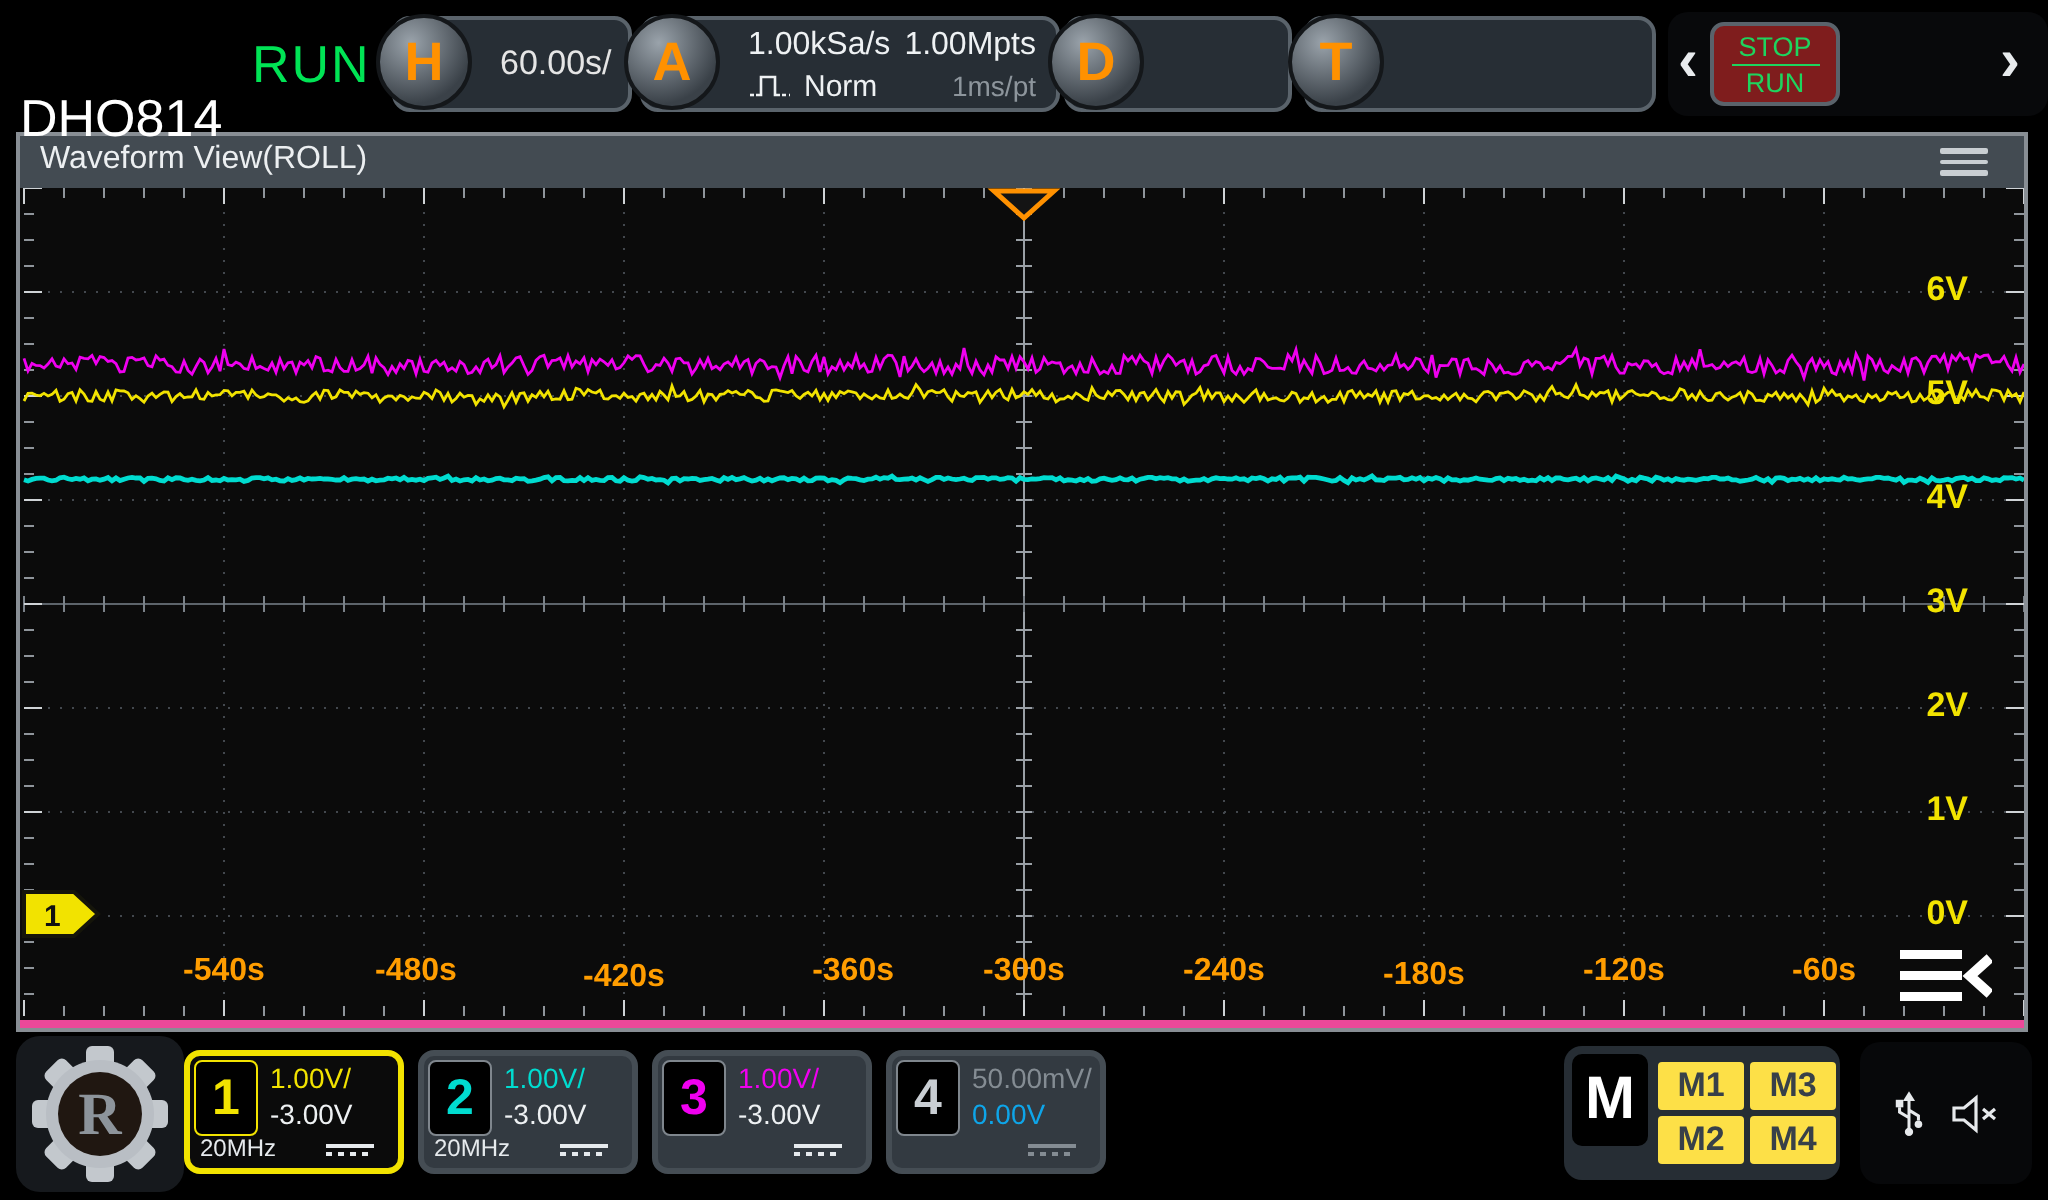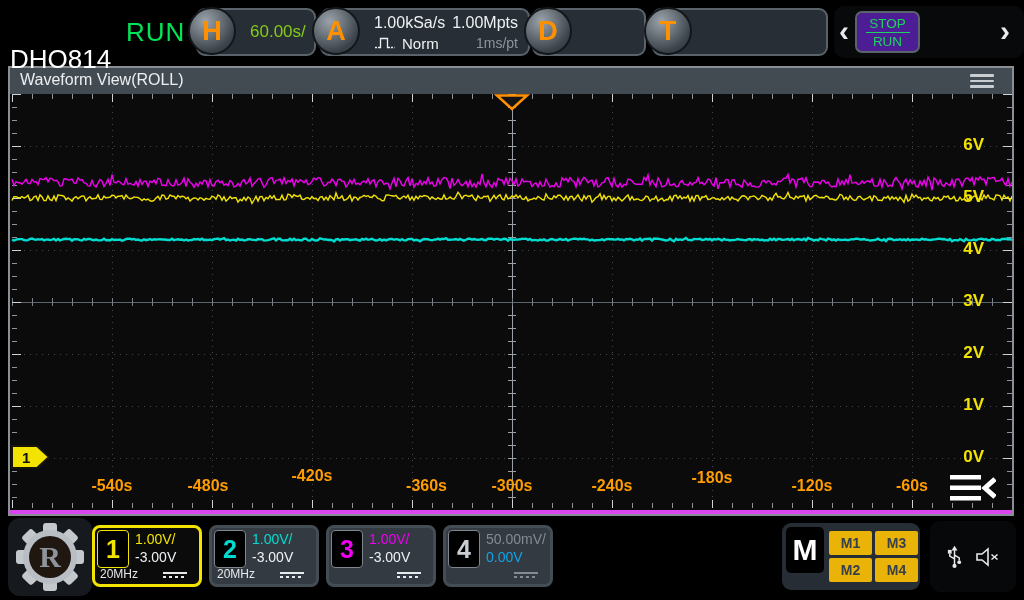--- a/index.html
+++ b/index.html
@@ -9,38 +9,38 @@
   #logo{position:absolute;left:10px;top:12px;font-family:"Liberation Serif",serif;font-weight:bold;
     font-size:31px;color:#2157be;letter-spacing:1px;}
   #model{position:absolute;left:10px;top:44px;font-size:26px;color:#fff;z-index:9;}
   #run-status{position:absolute;left:126px;top:17px;font-size:26px;color:#00e455;letter-spacing:1px;}
   .hw-group{position:absolute;top:8px;height:44px;background:#272e35;border:2px solid #5a636b;border-radius:9px;}
   .hw-circle{position:absolute;left:-10px;top:-3px;width:48px;height:48px;border-radius:50%;
     background:radial-gradient(circle at 35% 28%,#9aa3ab,#3a4148 72%);border:2px solid #14171a;
     display:flex;align-items:center;justify-content:center;font-size:27px;font-weight:bold;color:#ff9100;
     box-sizing:border-box;}
   .hw-val{position:absolute;left:52px;top:0;height:44px;display:flex;align-items:center;
-    font-size:17px;color:#84cc16;}
+    font-size:17px;color:#e5e5e5;}
   #a-sr{position:absolute;left:52px;top:4px;font-size:16px;color:#eef1f3;}
   #a-normrow{position:absolute;left:52px;top:25px;display:flex;align-items:flex-start;gap:5px;}
   #a-norm{font-size:15px;color:#eef1f3;}
   #a-pts{position:absolute;right:10px;top:4px;font-size:16px;color:#eef1f3;}
   #a-tpp{position:absolute;right:10px;top:25px;font-size:14px;color:#8d959c;}
   #ctrl-cluster{position:absolute;left:834px;top:6px;width:190px;height:52px;background:#08090b;border-radius:10px;}
   .chev{position:absolute;top:6px;font-size:30px;font-weight:bold;color:#e8ebee;line-height:38px;}
-  .ctrl-btn{position:absolute;top:5px;height:42px;background:#4c1d95;border:2px solid #5a636b;border-radius:7px;
+  .ctrl-btn{position:absolute;top:5px;height:42px;background:#7f1d1d;border:2px solid #5a636b;border-radius:7px;
     box-sizing:border-box;display:flex;flex-direction:column;align-items:center;justify-content:center;cursor:default;}
   #btn-stoprun{left:21px;width:65px;}
   #btn-stoprun .g{font-size:13.5px;color:#1ed45e;line-height:15px;}
   #btn-stoprun .dv{width:44px;border-top:1.5px solid #1ed45e;margin:1px 0;}
   #btn-measure{left:94px;width:68px;}
   #btn-measure .lbl{font-size:13px;color:#fff;margin-top:1px;}
   
   #win{position:absolute;left:8px;top:66px;width:1002px;height:446px;border:2px solid #888e94;
-    background:#d946ef;box-sizing:content-box;z-index:2;}
+    background:#ec4899;box-sizing:content-box;z-index:2;}
   #titlebar{position:absolute;left:0;top:0;width:1002px;height:26px;background:#434b52;}
   #title{position:absolute;left:10px;top:3px;font-size:16px;color:#eceff1;}
   #hamburger{position:absolute;right:18px;top:6px;width:24px;height:14px;}
   #hamburger div{height:2.5px;background:#c9ced2;margin-bottom:3px;border-radius:1px;}
   
   #scope{position:absolute;left:0;top:26px;width:1002px;height:416px;background:#0b0b0b;overflow:hidden;}
   #grid-svg{position:absolute;left:0;top:0;}
   .v-label{position:absolute;right:28px;width:60px;text-align:right;font-size:17px;font-weight:bold;color:#f2e300;z-index:3;}
   .t-label{position:absolute;width:70px;text-align:center;font-size:16px;font-weight:bold;color:#ff9d00;z-index:3;}
   #scope-menu{position:absolute;right:16px;bottom:8px;z-index:3;}
@@ -58,21 +58,21 @@
   .ch-scale{position:absolute;left:40px;top:3px;font-size:14px;}
   .ch-offset{position:absolute;left:40px;top:21px;font-size:14px;}
   .ch-bw{position:absolute;left:5px;bottom:3px;font-size:12px;color:#e6eaed;}
   .ch-cpl{position:absolute;right:12px;bottom:6px;width:24px;}
   .cpl-a{height:2px;}
   .cpl-b{margin-top:2px;height:2px;}
   #math-panel{position:absolute;left:782px;top:9px;width:138px;height:67px;background:#262d34;border-radius:9px;}
   #m-label{position:absolute;left:4px;top:4px;width:38px;height:46px;background:#000;border-radius:5px;
     display:flex;align-items:center;justify-content:center;font-size:30px;font-weight:bold;color:#fff;}
   #m-grid{position:absolute;left:47px;top:8px;display:grid;grid-template-columns:43px 43px;grid-gap:3px;}
-  .m-btn{width:43px;height:24px;background:#eab308;color:#384049;font-size:14px;font-weight:bold;
+  .m-btn{width:43px;height:24px;background:#fde047;color:#384049;font-size:17px;font-weight:bold;
     display:flex;align-items:center;justify-content:center;border-radius:2px;}
   #icons-panel{position:absolute;left:930px;top:7px;width:86px;height:71px;background:#07080a;border-radius:10px;
     display:flex;align-items:center;justify-content:center;gap:13px;}
 </style>
 </head>
 <body>
 
 <div id="topbar">
   <div id="run-status">RUN</div>
 
@@ -408,25 +408,25 @@
     </svg>
   <div class="v-label" style="top: 41px;">6V</div>
       <div class="v-label" style="top: 93px;">5V</div>
       <div class="v-label" style="top: 145px;">4V</div>
       <div class="v-label" style="top: 197px;">3V</div>
       <div class="v-label" style="top: 249px;">2V</div>
       <div class="v-label" style="top: 301px;">1V</div>
       <div class="v-label" style="top: 353px;">0V</div>
       <div class="t-label" style="left: 67px; top: 383px;">-540s</div>
       <div class="t-label" style="left: 163px; top: 383px;">-480s</div>
-      <div class="t-label" style="left: 267px; top: 373px;">-420s</div>
+      <div class="t-label" style="left: 267px; top: 386px;">-420s</div>
       <div class="t-label" style="left: 367px; top: 383px; text-align: right;">-360s</div>
       <div class="t-label" style="left: 467px; top: 383px;">-300s</div>
       <div class="t-label" style="left: 567px; top: 383px;">-240s</div>
-      <div class="t-label" style="left: 667px; top: 375px;">-180s</div>
+      <div class="t-label" style="left: 667px; top: 385px;">-180s</div>
       <div class="t-label" style="left: 767px; top: 383px;">-120s</div>
       <div class="t-label" style="left: 867px; top: 383px;">-60s</div>
     </div>
 </div>
 
 <div id="bottombar">
   <div id="logo-btn">
     <svg width="70" height="70" viewBox="-35 -35 70 70">
       <g fill="#c3c8cd">
         <rect x="-7" y="-34" width="14" height="12" rx="3"></rect>

